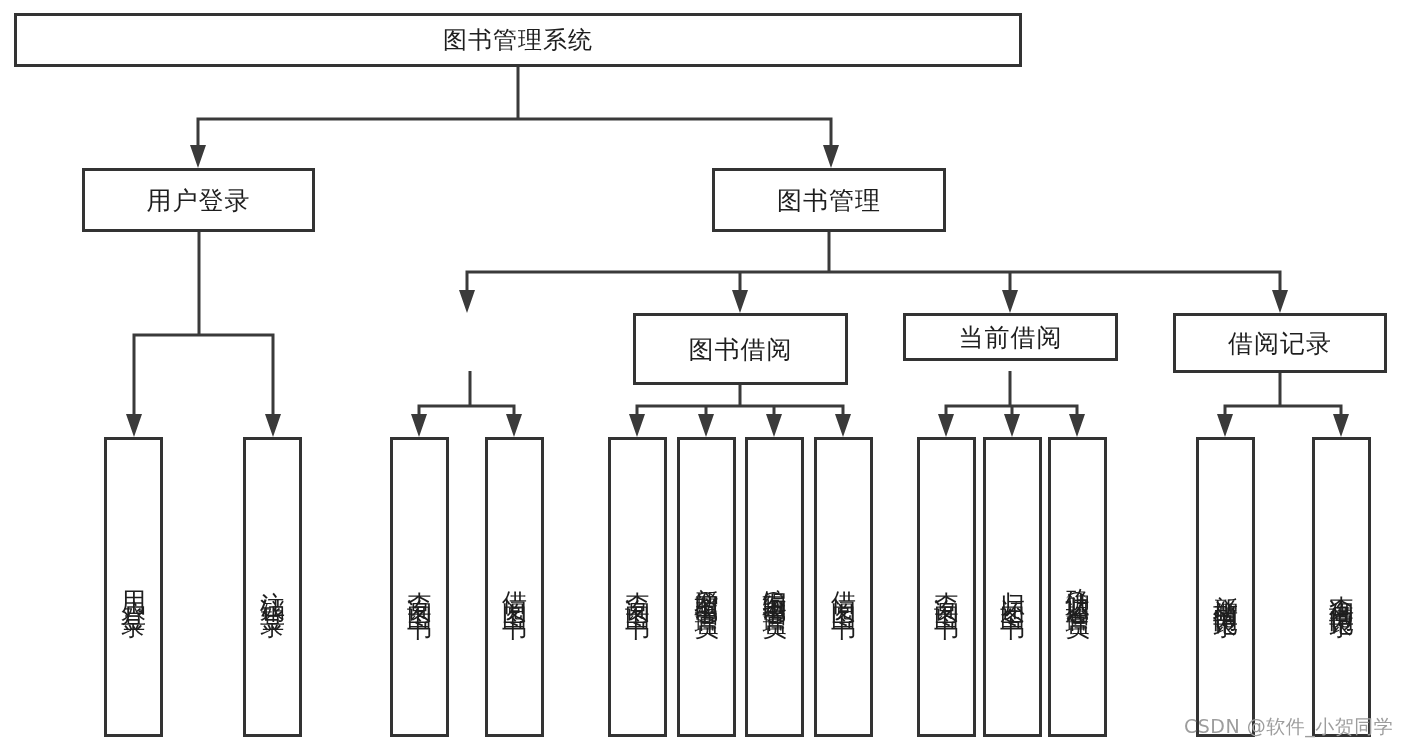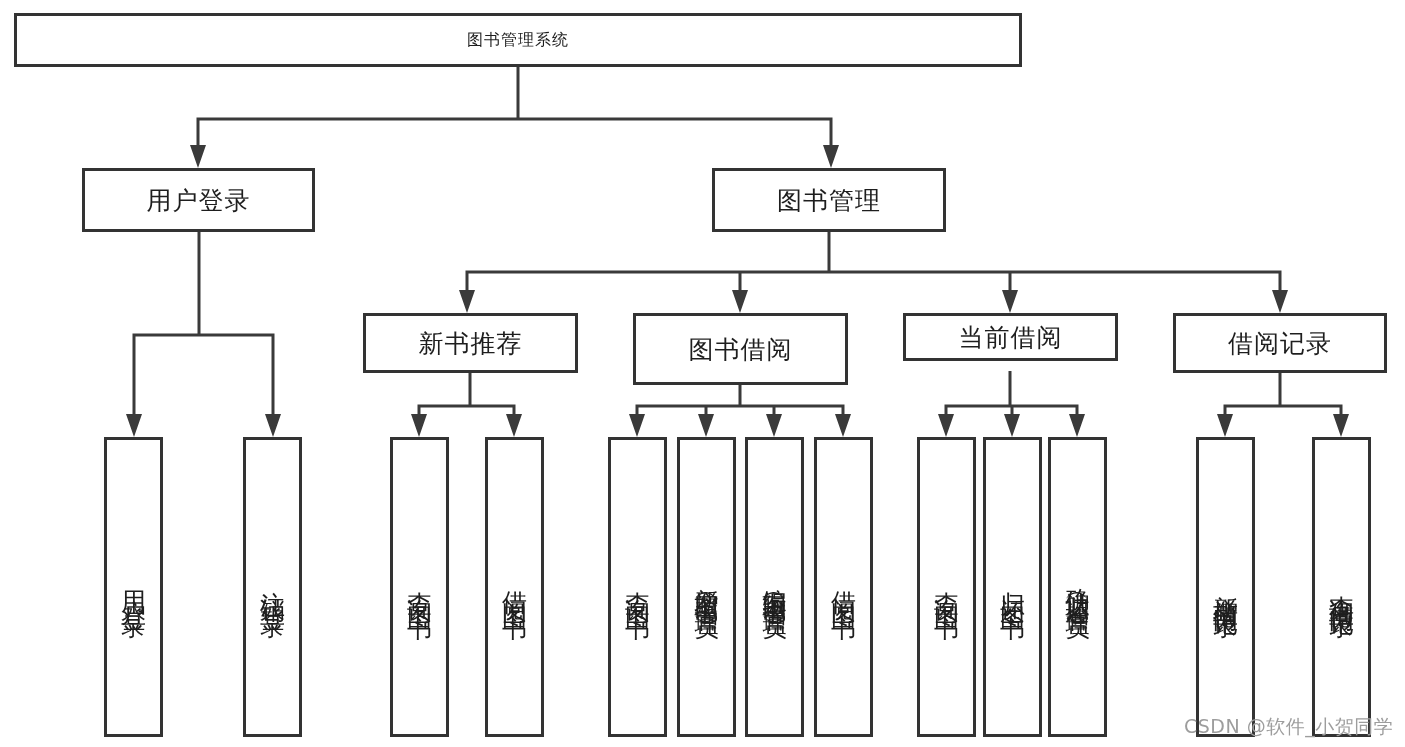--- a/index.html
+++ b/index.html
@@ -10,21 +10,21 @@
     color:#1e1e1e;
   }
   .wires { position:absolute; left:0; top:0; width:1405px; height:747px; }
   .node {
     position:absolute; box-sizing:border-box;
     border:3px solid #333333; background:#ffffff;
     display:flex; align-items:center; justify-content:center;
     text-align:center;
   }
   .node-h span { font-size:25px; letter-spacing:1px; white-space:nowrap; }
-  .node-root span { font-size:16px; }
+  .node-root span { font-size:24px; }
   .leaf span {
     writing-mode:vertical-rl; text-orientation:mixed;
     line-height:1; white-space:nowrap;
   }
   .leaf .s { font-size:25px; letter-spacing:8px; }
   .leaf .m { font-size:25px; letter-spacing:4px; }
   .leaf .l { font-size:24px; letter-spacing:4px; }
   .watermark {
     position:absolute; left:1184px; top:714px;
     font-size:19px; color:#9d9d9d; letter-spacing:0.5px;
@@ -66,23 +66,20 @@
     <span>图书管理系统</span>
   </div>
 
   <div class="node node-h" style="left:82px; top:168px; width:233px; height:64px;">
     <span>用户登录</span>
   </div>
   <div class="node node-h" style="left:712px; top:168px; width:234px; height:64px;font-family:Liberation Mono, monospace;">
     <span>图书管理</span>
   </div>
 
-  <div class="node node-h" style="left:363px; top:313px; width:215px; height:60px;">
-    <span>新书推荐</span>
-  </div>
   <div class="node node-h" style="left:633px; top:313px; width:215px; height:72px;">
     <span>图书借阅</span>
   </div>
   <div class="node node-h" style="left:903px; top:313px; width:215px; height:48px;">
     <span>当前借阅</span>
   </div>
   <div class="node node-h" style="left:1173px; top:313px; width:214px; height:60px;font-family:Liberation Serif, serif;">
     <span>借阅记录</span>
   </div>
 

